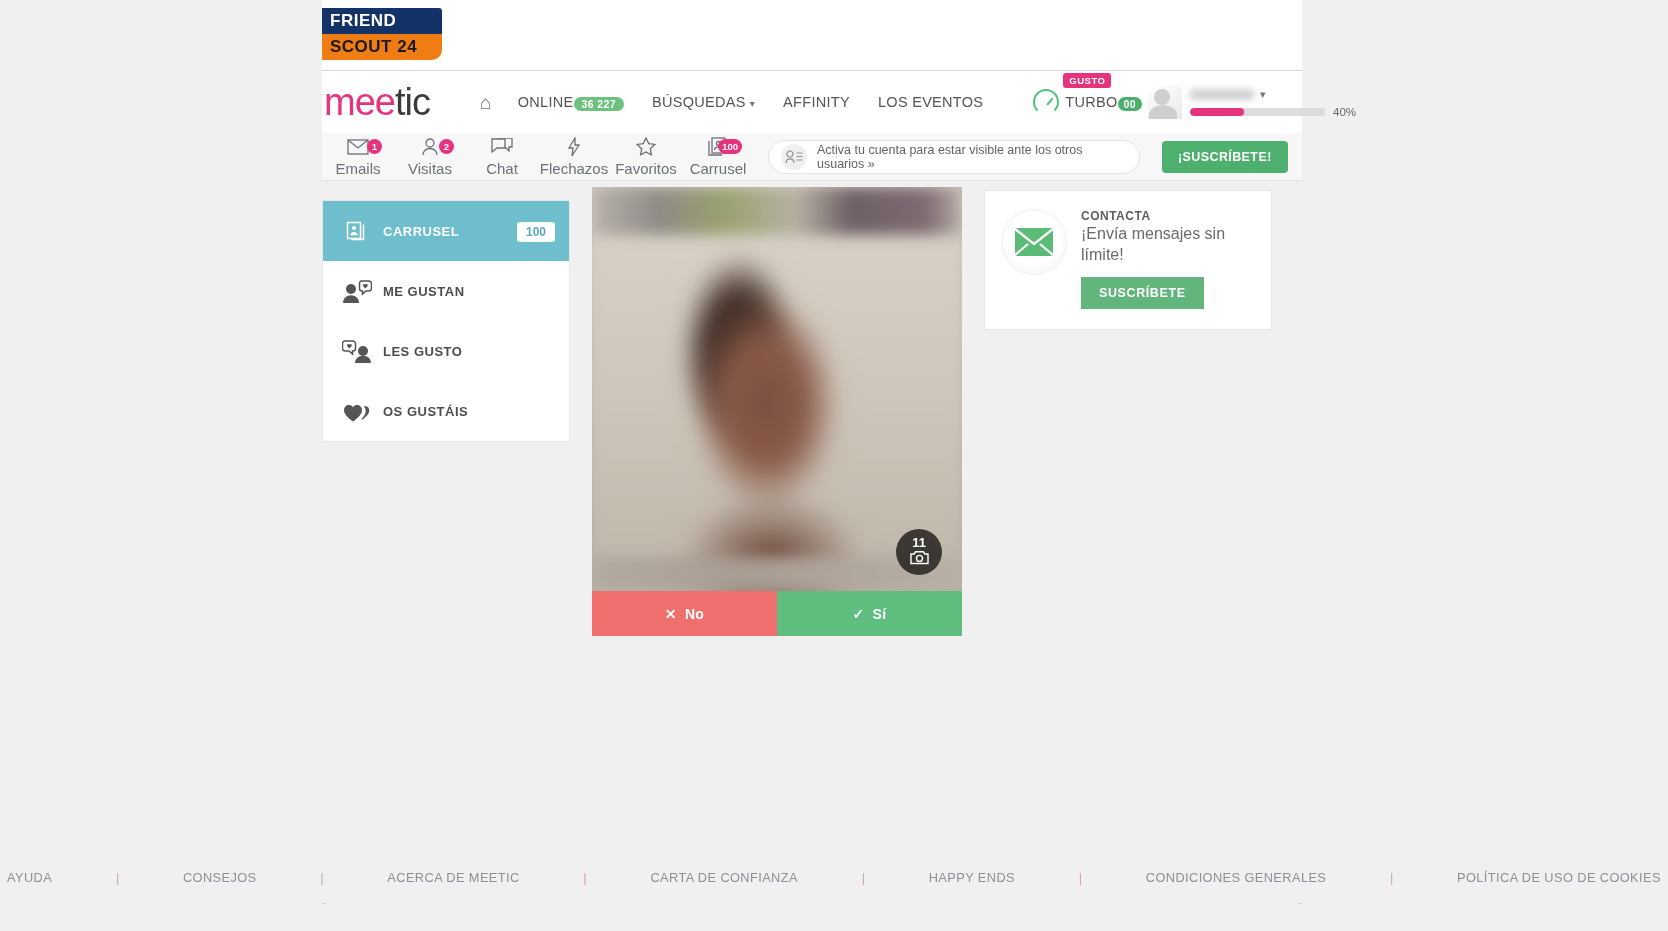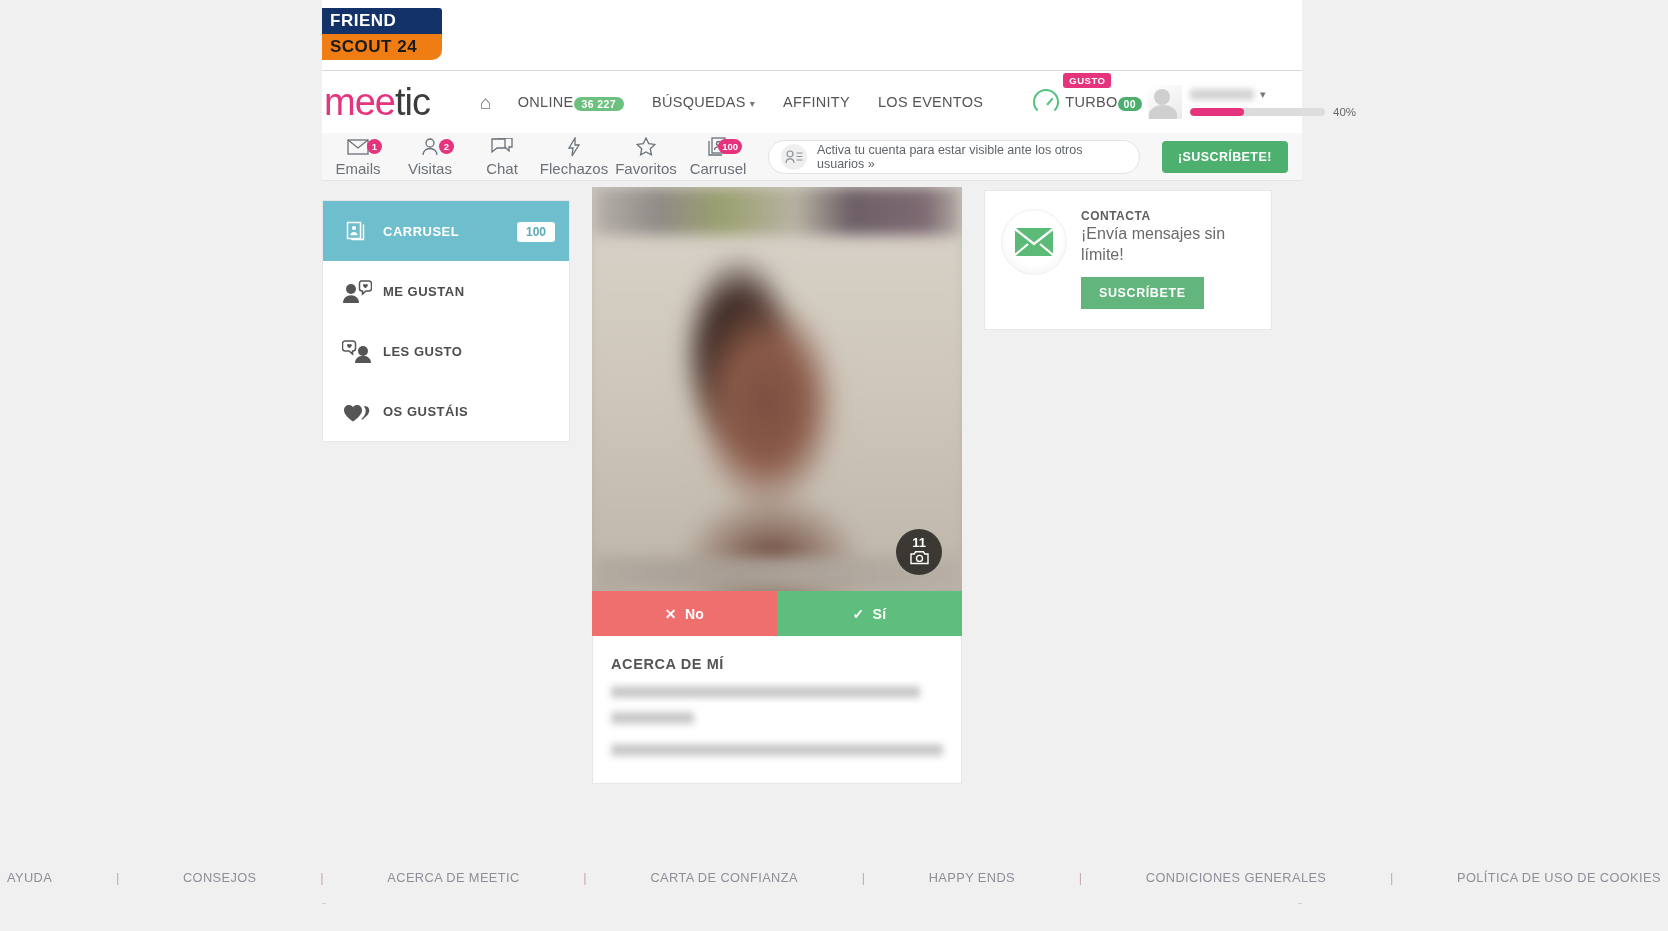--- a/index.html
+++ b/index.html
@@ -601,26 +601,20 @@
         <button class="btn-no">
           <span>✕</span>
           <span>No</span>
         </button>
         <button class="btn-si">
           <span>✓</span>
           <span>Sí</span>
         </button>
       </div>
 
-      <div class="about">
-        <div class="about-title">ACERCA DE MÍ</div>
-        <div class="blurline" style="width:93%;"></div>
-        <div class="blurline" style="width:25%;"></div>
-        <div class="blurline" style="width:100%; margin-top:20px;"></div>
-      </div>
     </div>
 
     <div class="right-col">
       <div class="contact-card">
         <div class="mail-circle">
           <svg width="38" height="28" viewBox="0 0 38 28">
             <rect x="0" y="0" width="38" height="28" rx="2" fill="#5cba77"></rect>
             <path d="M0 1l19 15L38 1" fill="none" stroke="#ffffff" stroke-width="2.4"></path>
             <path d="M0 27l13-11M38 27L25 16" fill="none" stroke="#ffffff" stroke-width="2.2"></path>
           </svg>

